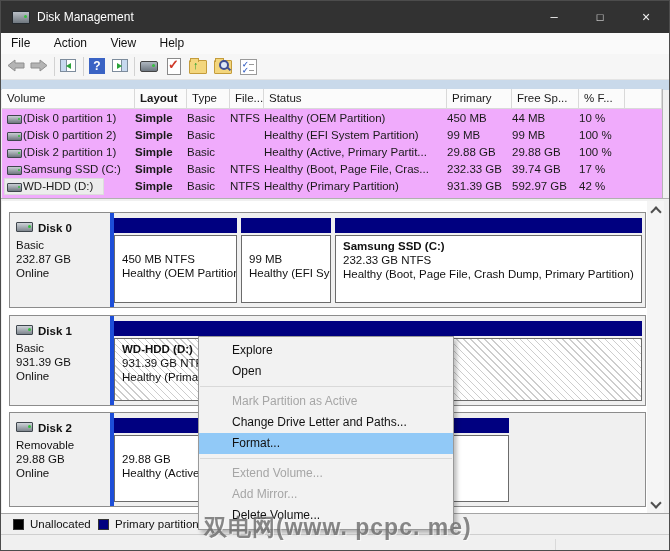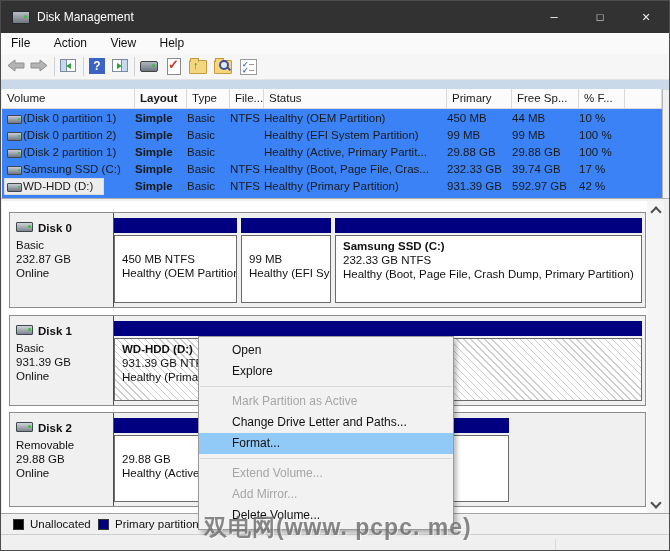--- a/index.html
+++ b/index.html
@@ -33,37 +33,37 @@
   .folder::before{content:"";position:absolute;left:0;top:-3px;width:7px;height:3px;background:#f3d67d;border:1px solid #c49c3c;border-bottom:none;}
   .grn-up{position:absolute;left:5px;top:2px;color:#1f9e2e;font-weight:bold;font-size:11px;}
   .mag{position:absolute;left:6px;top:3px;width:6px;height:6px;border:2px solid #3f4f93;border-radius:50%;background:#dfe9f6;}
   .mag::after{content:"";position:absolute;left:6px;top:6px;width:4px;height:2px;background:#3f4f93;transform:rotate(45deg);}
   .taskico{position:absolute;left:2px;top:2px;width:15px;height:14px;background:#fff;border:1px solid #9a9a9a;}
   .taskico i{position:absolute;left:1px;font-style:normal;color:#3a63c4;font-size:8px;font-weight:bold;line-height:7px;}
   .taskico b{position:absolute;left:8px;width:5px;height:1px;background:#9a9a9a;}
   
   .infoband{position:absolute;left:0;top:78px;width:100%;height:10px;background:#c9d9ea;border-top:1px solid #e4e4e4;}
   
-  .listview{position:absolute;left:1px;top:88px;width:661px;height:109px;background:#3b82f6;border-right:1px solid #b5b5b5;box-sizing:border-box;}
+  .listview{position:absolute;left:1px;top:88px;width:661px;height:109px;background:#f0abfc;border-right:1px solid #b5b5b5;box-sizing:border-box;}
   .hcell{position:absolute;top:0;height:20px;background:#fbfbfb;border-right:1px solid #d9d9d9;border-bottom:1px solid #d9d9d9;font-size:11.5px;color:#1a1a1a;line-height:19px;padding-left:5px;box-sizing:border-box;white-space:nowrap;overflow:hidden;}
   .lrow{position:absolute;left:0;width:660px;height:17px;font-size:11.5px;color:#1a1a1a;}
   .lcell{position:absolute;top:0;height:17px;line-height:17px;box-sizing:border-box;white-space:nowrap;overflow:hidden;}
   .c-vol{left:0;width:133px;} .c-lay{left:133px;width:52px;font-weight:bold;} .c-typ{left:185px;width:43px;}
   .c-fil{left:228px;width:34px;} .c-sta{left:262px;width:183px;} .c-cap{left:445px;width:65px;}
   .c-fre{left:510px;width:67px;} .c-pct{left:577px;width:46px;} .c-end{left:623px;width:37px;}
   .vico{position:absolute;left:5px;top:5px;width:13px;height:7px;background:linear-gradient(#c9ced4,#6f777f);border:1px solid #3f464d;border-radius:1px;}
   .vico::after{content:"";position:absolute;right:1px;top:2px;width:2px;height:2px;background:#35c03f;border-radius:50%;}
   .vol-text{position:absolute;left:21px;top:0;line-height:17px;white-space:nowrap;}
   .selbg{position:absolute;left:2px;top:0px;width:100px;height:17px;background:#ececec;border:1px solid #dcdcdc;box-sizing:border-box;}
   
   .split{position:absolute;left:0;top:197px;width:100%;height:3px;background:#f0f0f0;border-top:1px solid #b0b0b0;}
   .graph{position:absolute;left:1px;top:200px;width:662px;height:312px;background:#ffffff;}
   .disk-row{position:absolute;left:7px;width:637px;background:#f0f0f0;border:1px solid #8c8c8c;box-sizing:border-box;}
   .dr1{top:11px;height:96px;} .dr2{top:114px;height:91px;} .dr3{top:211px;height:95px;}
-  .dpanel{position:absolute;left:0;top:0;bottom:0;width:104px;border-right:1px solid #1d4ed8;box-sizing:border-box;padding:8px 0 0 6px;font-size:11.5px;line-height:14px;color:#111;}
+  .dpanel{position:absolute;left:0;top:0;bottom:0;width:104px;border-right:4px solid #1d4ed8;box-sizing:border-box;padding:8px 0 0 6px;font-size:11.5px;line-height:14px;color:#111;}
   .dico{display:inline-block;width:15px;height:8px;background:linear-gradient(#cfd4d9,#7e868e);border:1px solid #3f464d;border-radius:1px;margin-right:5px;position:relative;top:0px;}
   .dico::after{content:"";position:absolute;right:1px;top:2px;width:3px;height:3px;background:#35c03f;border-radius:50%;}
   .dtitle{font-weight:bold;}
   .part{position:absolute;top:5px;bottom:4px;}
   .pbar{position:absolute;left:0;right:0;top:0;height:15px;background:#000080;}
   .pbody{position:absolute;left:0;right:0;top:17px;bottom:0;background:#fff;border:1px solid #6b6b6b;box-sizing:border-box;overflow:hidden;padding:0 0 0 7px;font-size:11.5px;line-height:14px;color:#111;white-space:nowrap;}
   .pad2{padding-top:16px;} .pad3{padding-top:3px;}
   .pname{font-weight:bold;}
   .hatch{background-image:repeating-linear-gradient(45deg,#ffffff 0 4px,#cdcdcd 4px 5px);}
   
@@ -323,22 +323,22 @@
     <span style="position:absolute;left:29px;top:4px;">Unallocated</span>
     <span class="sq" style="left:97px;background:#000080;"></span>
     <span style="position:absolute;left:114px;top:4px;">Primary partition</span>
   </div>
 
   <div class="statusbar">
       <i></i>
     </div>
 
   <div class="cmenu">
+    <div class="cm-item">Explore</div>
     <div class="cm-item">Open</div>
-    <div class="cm-item">Explore</div>
     <div class="cm-sep"></div>
     <div class="cm-item dis">Mark Partition as Active</div>
     <div class="cm-item">Change Drive Letter and Paths...</div>
     <div class="cm-item hl">Format...</div>
     <div class="cm-sep"></div>
     <div class="cm-item dis">Extend Volume...</div>
     <div class="cm-item dis">Add Mirror...</div>
     <div class="cm-item">Delete Volume...</div>
   </div>
 

